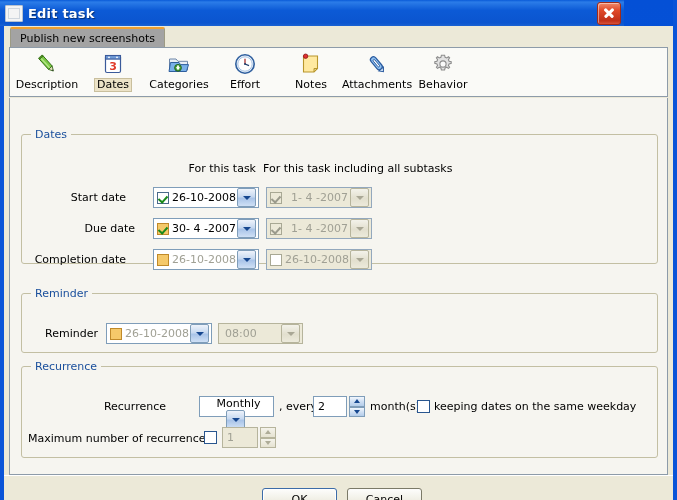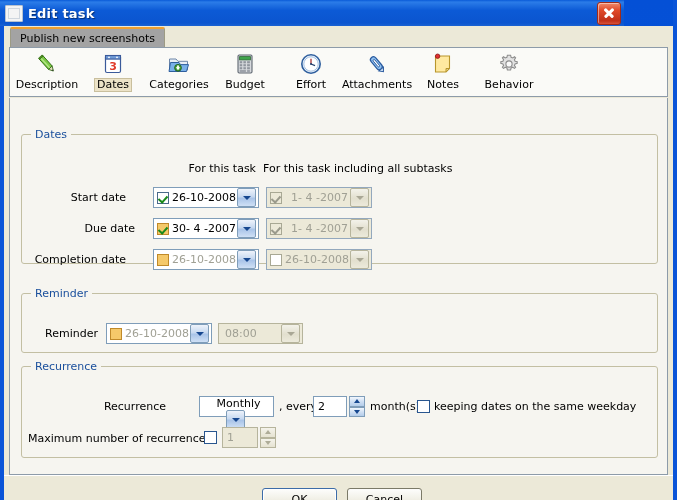--- a/index.html
+++ b/index.html
@@ -439,78 +439,56 @@
           <svg width="24" height="24" viewBox="0 0 24 24">
             <path d="M2.5 7 L9 7 L11 9.3 L20.5 9.3 L20.5 18 L2.5 18 Z" fill="#e8eef6" stroke="#6d86a8" stroke-width="1"></path>
             <path d="M3.5 10.5 L12 10.5 L13.5 12.6 L21.5 12.6 L19.5 19.5 L2 19.5 Z" fill="#79b0e8" stroke="#2f5f9e" stroke-width="1"></path>
             <circle cx="11" cy="15.8" r="3.4" fill="#45a03a" stroke="#1e5e18" stroke-width="0.9"></circle>
             <polygon points="11,18.2 8.8,15.2 10.1,15.2 10.1,13.6 11.9,13.6 11.9,15.2 13.2,15.2" fill="#ffffff"></polygon>
           </svg>
         </span>
         <span class="tlabel">Categories</span>
       </div>
 
-      <div class="tool">
-        <span class="glyph">
-          <svg width="24" height="24" viewBox="0 0 24 24">
-            <rect x="5" y="3" width="14" height="18" rx="1.2" fill="#d6d9dd" stroke="#5e6670" stroke-width="1.1"></rect>
-            <rect x="6.6" y="4.6" width="10.8" height="3.3" fill="#3fa44a" stroke="#2c6a33" stroke-width="0.8"></rect>
-            <g fill="#8f959d">
-              <rect x="6.7" y="9.2" width="2.5" height="2.1"></rect>
-                <rect x="10.4" y="9.2" width="2.5" height="2.1"></rect>
-              <rect x="14.1" y="9.2" width="2.8" height="2.1"></rect>
-              <rect x="6.7" y="12.2" width="2.5" height="2.1"></rect>
-                <rect x="10.4" y="12.2" width="2.5" height="2.1"></rect>
-              <rect x="14.1" y="12.2" width="2.8" height="2.1"></rect>
-              <rect x="6.7" y="15.2" width="2.5" height="2.1"></rect>
-                <rect x="10.4" y="15.2" width="2.5" height="2.1"></rect>
-              <rect x="14.1" y="15.2" width="2.8" height="2.1"></rect>
-              <rect x="6.7" y="18.2" width="6.2" height="1.6"></rect>
-                <rect x="14.1" y="18.2" width="2.8" height="1.6"></rect>
-            </g>
-          </svg>
-        </span>
-        <span class="tlabel">Budget</span>
-      </div>
 
       <div class="tool">
         <span class="glyph">
           <svg width="24" height="24" viewBox="0 0 24 24">
             <circle cx="12" cy="12" r="9.2" fill="#eef4fb" stroke="#2f5f9e" stroke-width="1.6"></circle>
             <circle cx="12" cy="12" r="7.2" fill="#ffffff" stroke="#8fb3da" stroke-width="0.8"></circle>
             <line x1="12" y1="12" x2="12" y2="6.8" stroke="#a02020" stroke-width="1.2"></line>
             <line x1="12" y1="12" x2="16" y2="13.6" stroke="#23406e" stroke-width="1.2"></line>
             <circle cx="12" cy="12" r="1" fill="#23406e"></circle>
           </svg>
         </span>
         <span class="tlabel">Effort</span>
       </div>
 
       <div class="tool">
         <span class="glyph">
           <svg width="24" height="24" viewBox="0 0 24 24">
+            <path d="M4.5 4 L18.5 4 L18.5 16.5 L15 20 L4.5 20 Z" fill="#ffe9a0" stroke="#b8962c" stroke-width="1.1"></path>
+            <path d="M15 20 L15 16.5 L18.5 16.5 Z" fill="#e5cf84" stroke="#b8962c" stroke-width="1"></path>
+            <circle cx="6.6" cy="4.2" r="2.2" fill="#e03030" stroke="#8a1818" stroke-width="0.8"></circle>
+          </svg>
+        </span>
+        <span class="tlabel">Notes</span>
+      </div>
+
+      <div class="tool">
+        <span class="glyph">
+          <svg width="24" height="24" viewBox="0 0 24 24">
             <g transform="rotate(-40 12 12)">
               <rect x="9" y="3.5" width="6" height="15" rx="3" fill="#8fc0f0" stroke="#2a5a9e" stroke-width="1.2"></rect>
               <rect x="11" y="6.5" width="2" height="9" rx="1" fill="#ffffff" stroke="#2a5a9e" stroke-width="0.9"></rect>
               <polygon points="9,18.5 15,18.5 12,22" fill="#cfe2f6" stroke="#2a5a9e" stroke-width="1"></polygon>
             </g>
           </svg>
         </span>
         <span class="tlabel">Attachments</span>
-      </div>
-
-      <div class="tool">
-        <span class="glyph">
-          <svg width="24" height="24" viewBox="0 0 24 24">
-            <path d="M4.5 4 L18.5 4 L18.5 16.5 L15 20 L4.5 20 Z" fill="#ffe9a0" stroke="#b8962c" stroke-width="1.1"></path>
-            <path d="M15 20 L15 16.5 L18.5 16.5 Z" fill="#e5cf84" stroke="#b8962c" stroke-width="1"></path>
-            <circle cx="6.6" cy="4.2" r="2.2" fill="#e03030" stroke="#8a1818" stroke-width="0.8"></circle>
-          </svg>
-        </span>
-        <span class="tlabel">Notes</span>
       </div>
 
       <div class="tool">
         <span class="glyph">
           <svg width="24" height="24" viewBox="0 0 24 24">
             <g fill="#e2e2e2" stroke="#8d8d8d" stroke-width="1.1">
               <path d="M12 3.2 l1.6 0 0.5 2.1 1.6 0.7 1.8-1.2 1.1 1.1 -1.2 1.8 0.7 1.6 2.1 0.5 0 1.6 -2.1 0.5 -0.7 1.6 1.2 1.8 -1.1 1.1 -1.8-1.2 -1.6 0.7 -0.5 2.1 -1.6 0 -1.6 0 -0.5-2.1 -1.6-0.7 -1.8 1.2 -1.1-1.1 1.2-1.8 -0.7-1.6 -2.1-0.5 0-1.6 2.1-0.5 0.7-1.6 -1.2-1.8 1.1-1.1 1.8 1.2 1.6-0.7 0.5-2.1 z"></path>
               <circle cx="12" cy="12" r="3.1" fill="#fafafa"></circle>
             </g>
           </svg>

